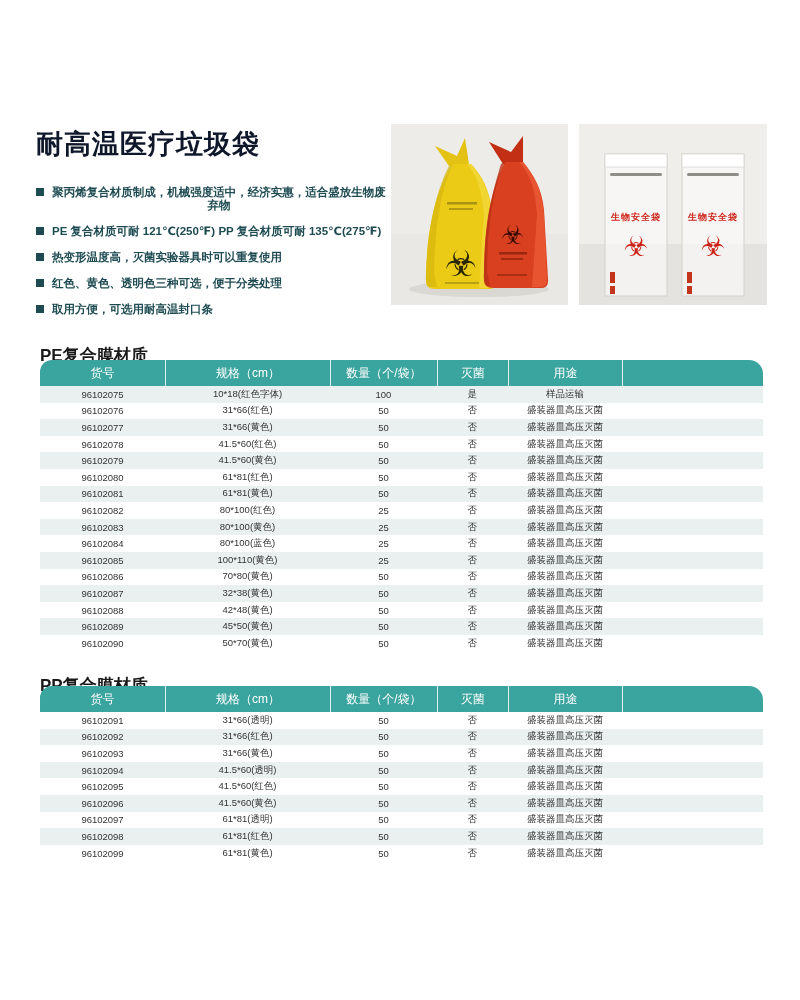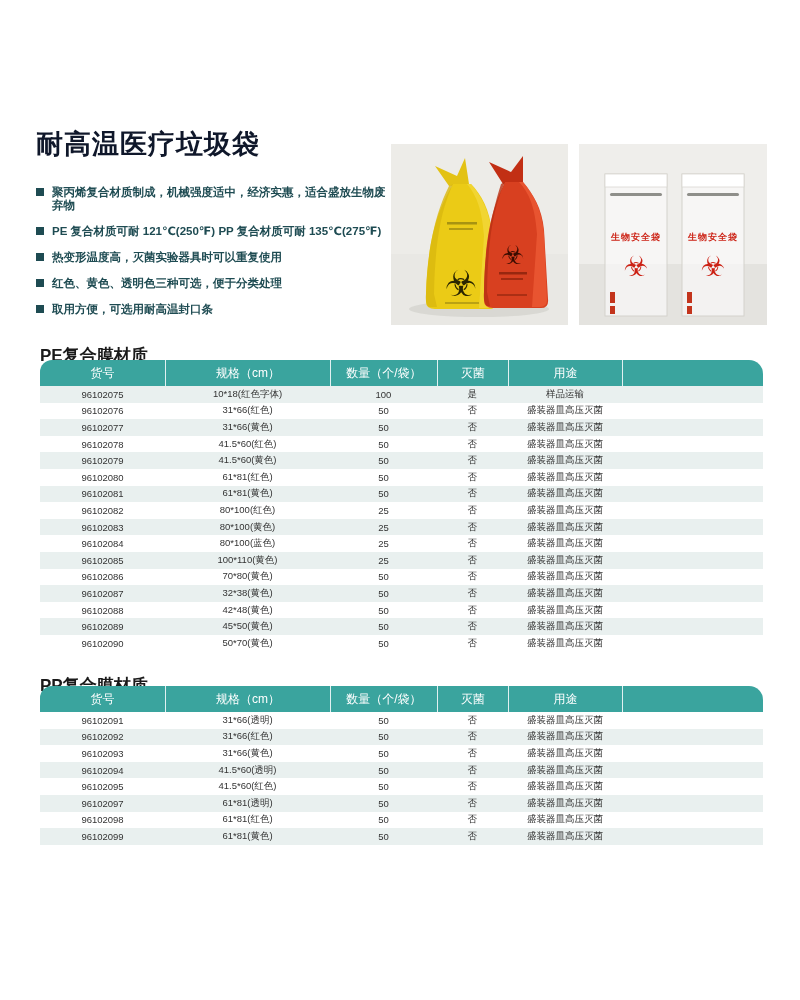--- a/index.html
+++ b/index.html
@@ -5,26 +5,26 @@
   html,body{margin:0;padding:0;background:#ffffff;}
   #page{
     position:relative;width:800px;height:1000px;background:#ffffff;
     font-family:"Liberation Sans","DejaVu Sans",sans-serif;color:#333;overflow:hidden;
   }
   
   .page-title{
     position:absolute;left:36px;top:126px;font-size:27px;font-weight:bold;
     color:#0f172a;letter-spacing:1px;
   }
-  .features{position:absolute;left:36px;top:186px;width:350px;list-style:none;margin:0;padding:0;}
+  .features{position:absolute;left:36px;top:186px;width:350px;list-style:none;margin:0;padding:0;text-align:center;}
   .features li{display:flex;align-items:flex-start;margin-bottom:13px;font-size:11.5px;
     line-height:13px;color:#1E4B52;font-weight:bold;}
   .bullet{flex:0 0 auto;width:8px;height:8px;background:#1E4B52;margin:2px 8px 0 0;}
   
-  .photo{position:absolute;top:144px;height:181px;}
+  .photo{position:absolute;top:124px;height:181px;}
   .photo svg{display:block;}
   #photo-left{left:391px;width:177px;}
   #photo-right{left:579px;width:188px;}
   
   .section-heading{position:absolute;left:40px;font-size:17px;font-weight:bold;color:#1a1a1a;margin-top:13px;}
   #pe-heading{top:331px;}
   #pp-heading{top:661px;}
   .data-table{
     position:absolute;left:40px;width:723px;border-collapse:separate;border-spacing:0;
     table-layout:fixed;font-size:9.5px;color:#333;
@@ -339,20 +339,28 @@
         </tr>
         <tr>
           <td>96102095</td>
           <td>41.5*60(红色)</td>
           <td>50</td>
           <td>否</td>
           <td>盛装器皿高压灭菌</td>
           <td></td>
         </tr>
         <tr>
+          <td>96102096</td>
+          <td>41.5*60(黄色)</td>
+          <td>50</td>
+          <td>否</td>
+          <td>盛装器皿高压灭菌</td>
+          <td></td>
+        </tr>
+        <tr>
           <td>96102097</td>
           <td>61*81(透明)</td>
           <td>50</td>
           <td>否</td>
           <td>盛装器皿高压灭菌</td>
           <td></td>
         </tr>
         <tr>
           <td>96102098</td>
           <td>61*81(红色)</td>

